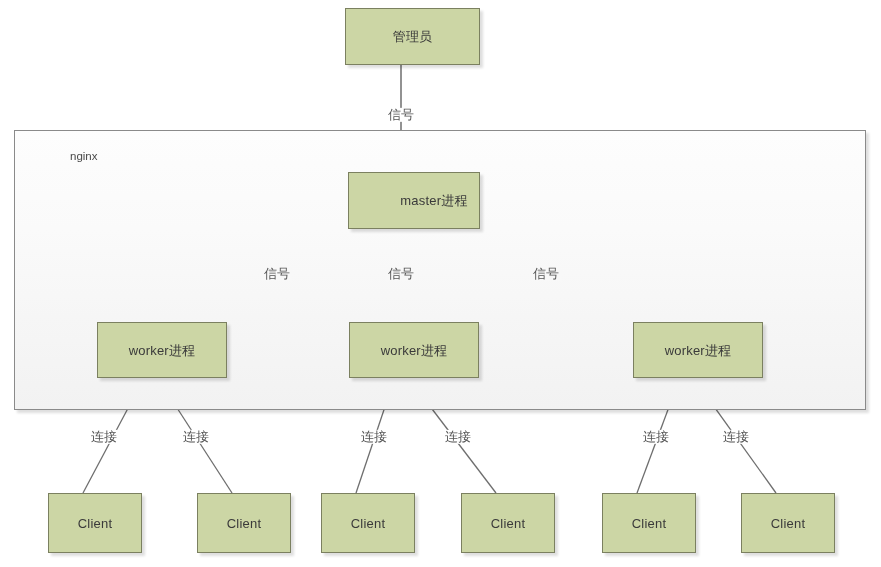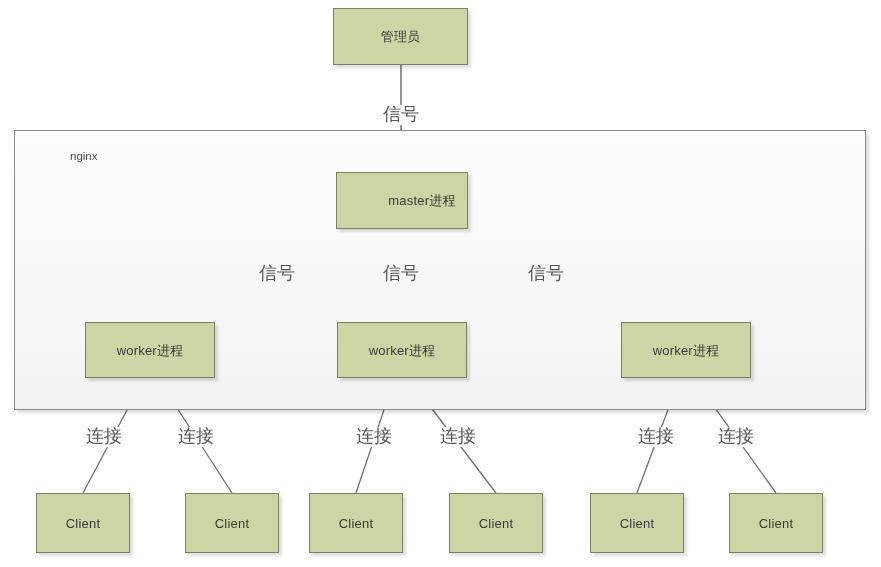--- a/index.html
+++ b/index.html
@@ -31,20 +31,21 @@
     background: #ccd6a5;
     border: 1.4px solid #7b8060;
     display: flex;
     align-items: center;
     justify-content: center;
     color: #3a3a3a;
     font-size: 13px;
     letter-spacing: 0.2px;
     box-shadow: 2.5px 2.5px 2.5px rgba(0,0,0,0.13);
     z-index: 3;
+    margin-left: 12px;
   }
   .node-label {
     line-height: 1;
     white-space: nowrap;
   }
   .container-box {
     position: absolute;
     box-sizing: border-box;
     border: 1.4px solid #8a8a8a;
     background: linear-gradient(to bottom, #fdfdfd 0%, #fafafa 35%, #f5f5f5 75%, #f2f2f2 100%);
@@ -53,21 +54,21 @@
   }
   .container-title {
     position: absolute;
     font-size: 11.5px;
     color: #4a4a4a;
     white-space: nowrap;
     z-index: 2;
   }
   .edge-label {
     position: absolute;
-    font-size: 18px;
+    font-size: 13px;
     color: #555555;
     background: #ffffff;
     padding: 0 2px;
     white-space: nowrap;
     transform: translate(-50%, -50%);
     line-height: 1.1;
     z-index: 4;
   }
   .edge-label.on-panel {
     background: #f8f8f8;

